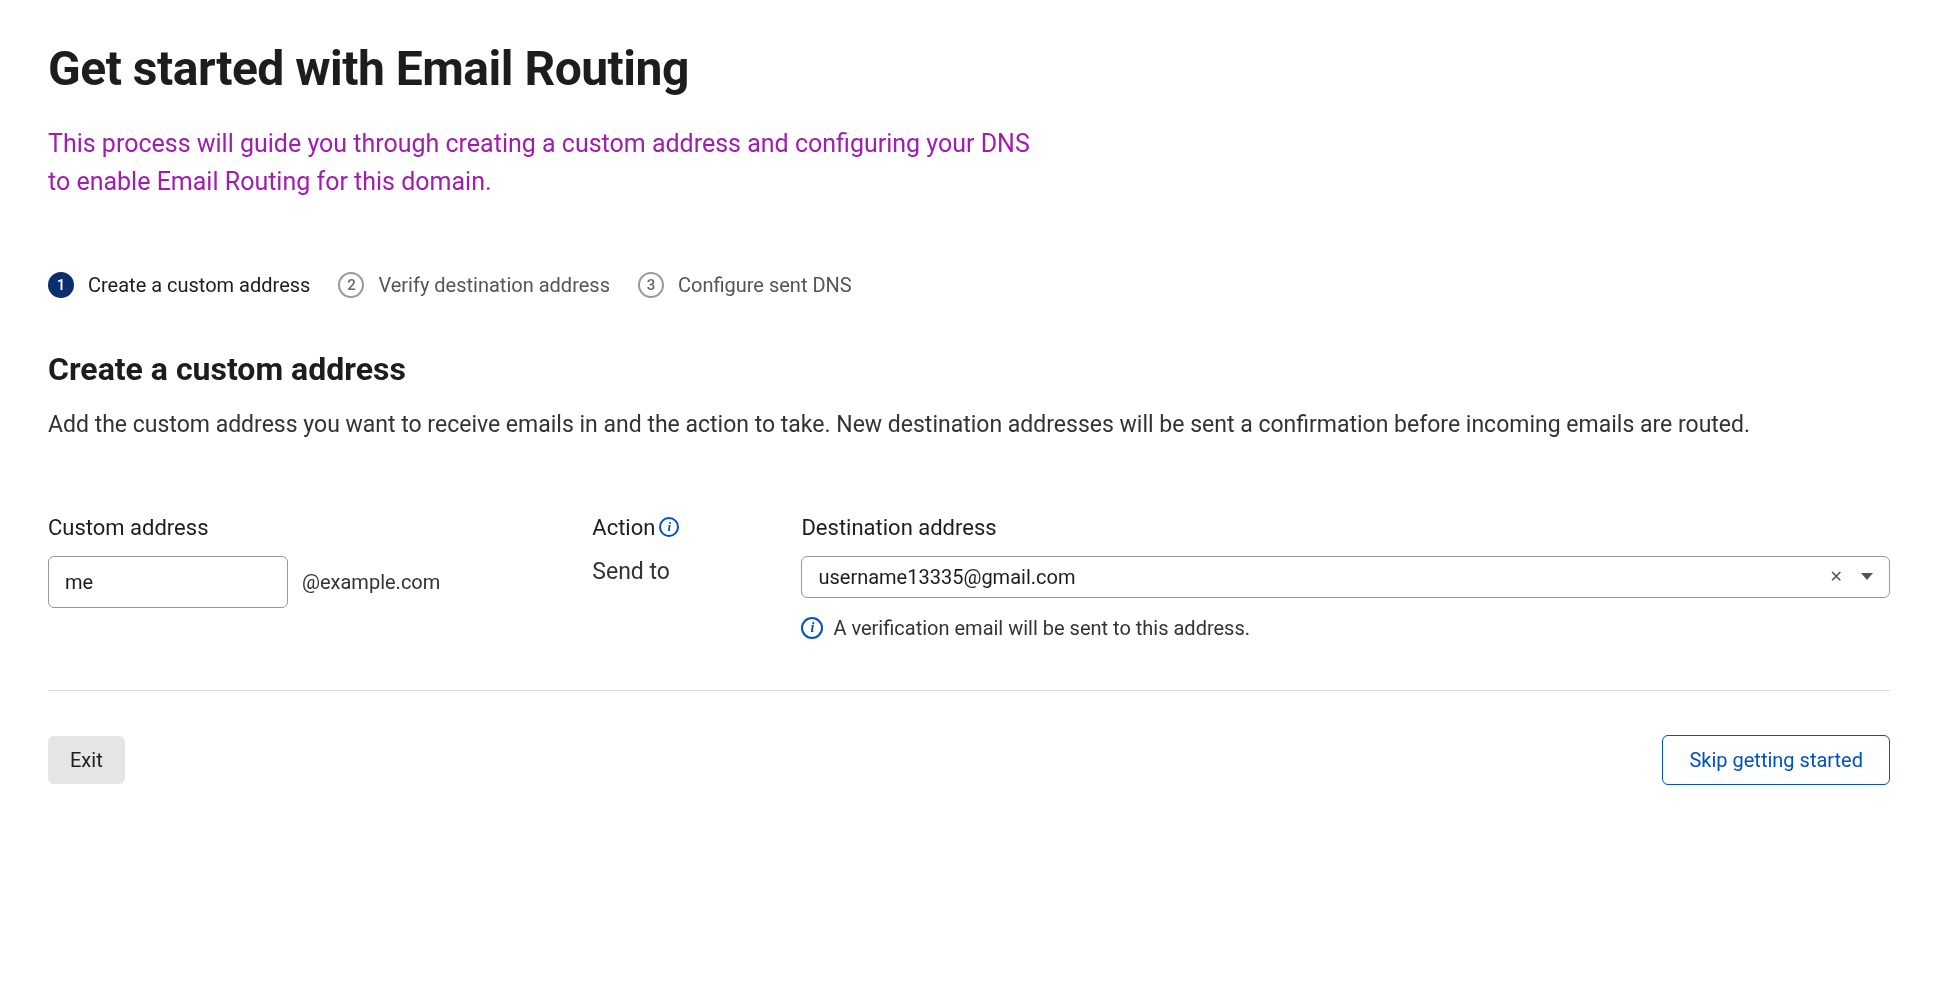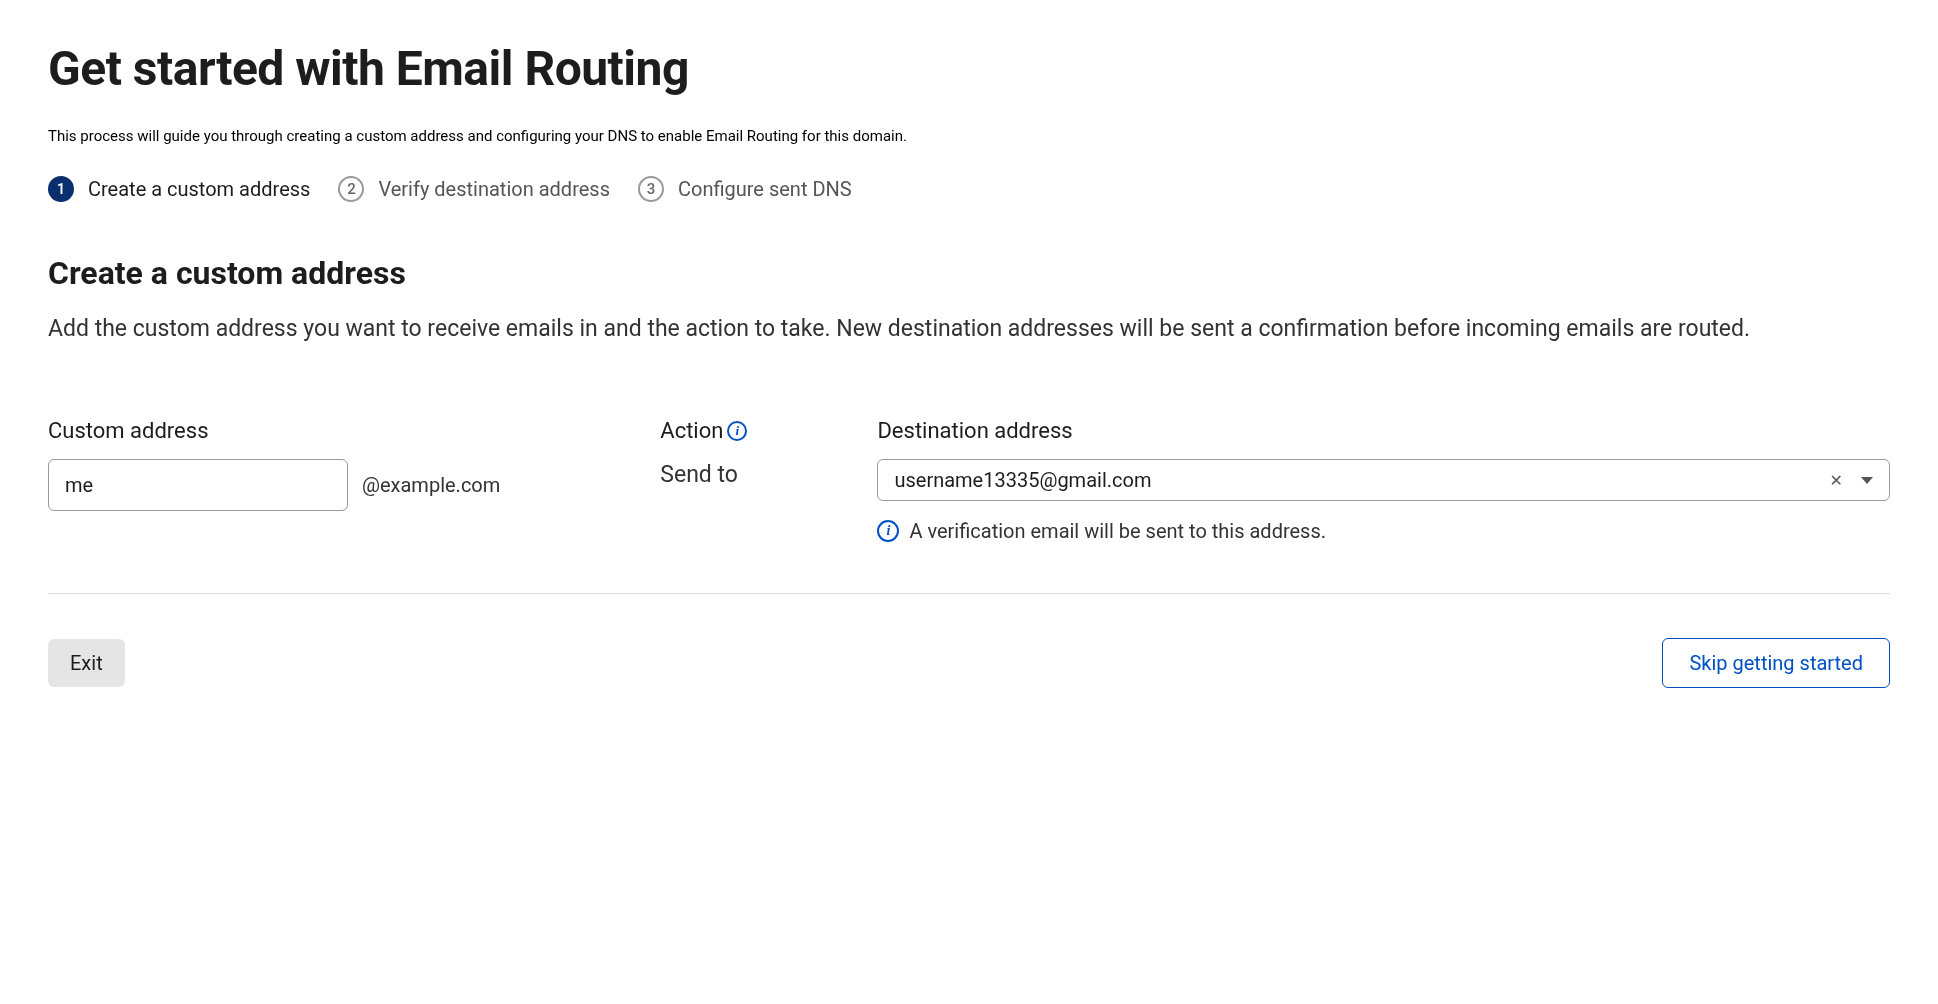--- a/index.html
+++ b/index.html
@@ -15,25 +15,25 @@
       font-size: 18px;
     }
     .page-title {
       font-size: 48px;
       font-weight: 700;
       color: #1d1d1d;
       margin-bottom: 28px;
       letter-spacing: -0.5px;
     }
     .page-subtitle {
-      font-size: 15px;
-      color: #000000;
+      font-size: 25px;
+      color: #a21caf;
       line-height: 1.5;
       max-width: 1000px;
-      margin-bottom: 28px;
+      margin-bottom: 72px;
     }
     .steps-row {
       display: flex;
       align-items: center;
       gap: 28px;
       margin-bottom: 52px;
     }
     .step {
       display: flex;
       align-items: center;
@@ -74,21 +74,21 @@
       margin-bottom: 20px;
     }
     .section-desc {
       font-size: 23px;
       color: #333;
       line-height: 1.5;
       margin-bottom: 72px;
     }
     .form-row {
       display: flex;
-      gap: 40px;
+      gap: 32px;
       align-items: flex-start;
       margin-bottom: 50px;
     }
     .form-col {
       display: flex;
       flex-direction: column;
     }
     .form-label {
       font-size: 22px;
       color: #1d1d1d;
@@ -104,21 +104,21 @@
     }
     .text-input {
       border: 1px solid #999;
       border-radius: 6px;
       padding: 12px 16px;
       font-size: 20px;
       color: #1d1d1d;
       background: #fff;
       font-family: inherit;
       outline: none;
-      width: 300px;
+      width: 240px;
       height: 52px;
     }
     .domain-suffix {
       font-size: 20px;
       color: #333;
     }
     .action-value {
       font-size: 23px;
       color: #333;
       padding-top: 2px;

